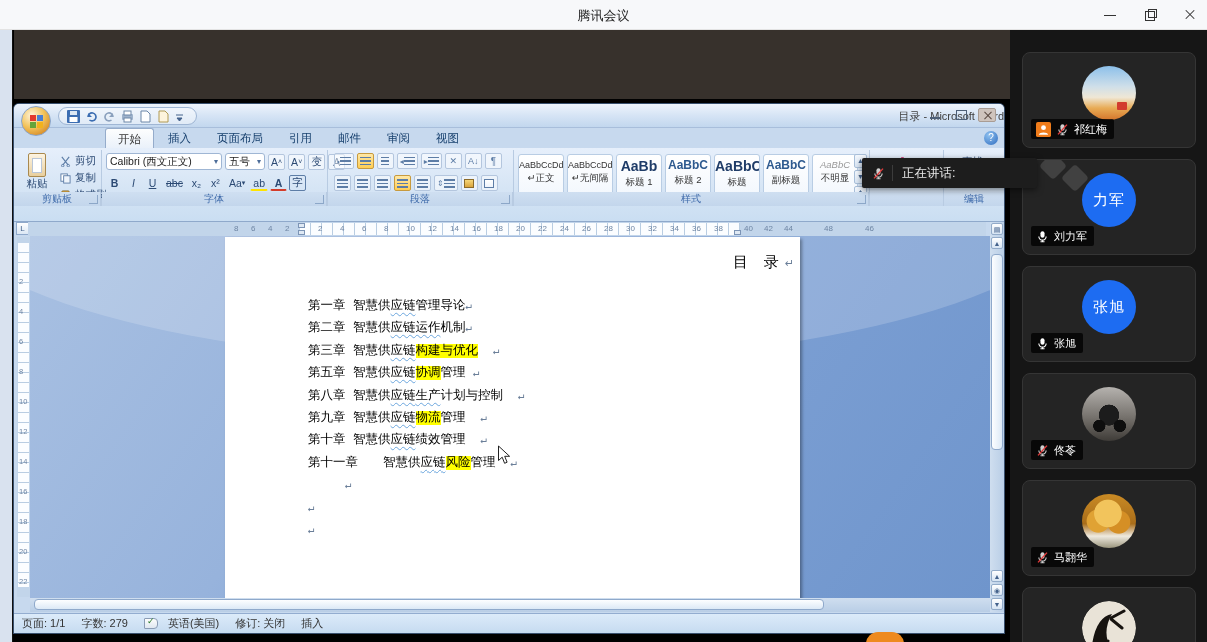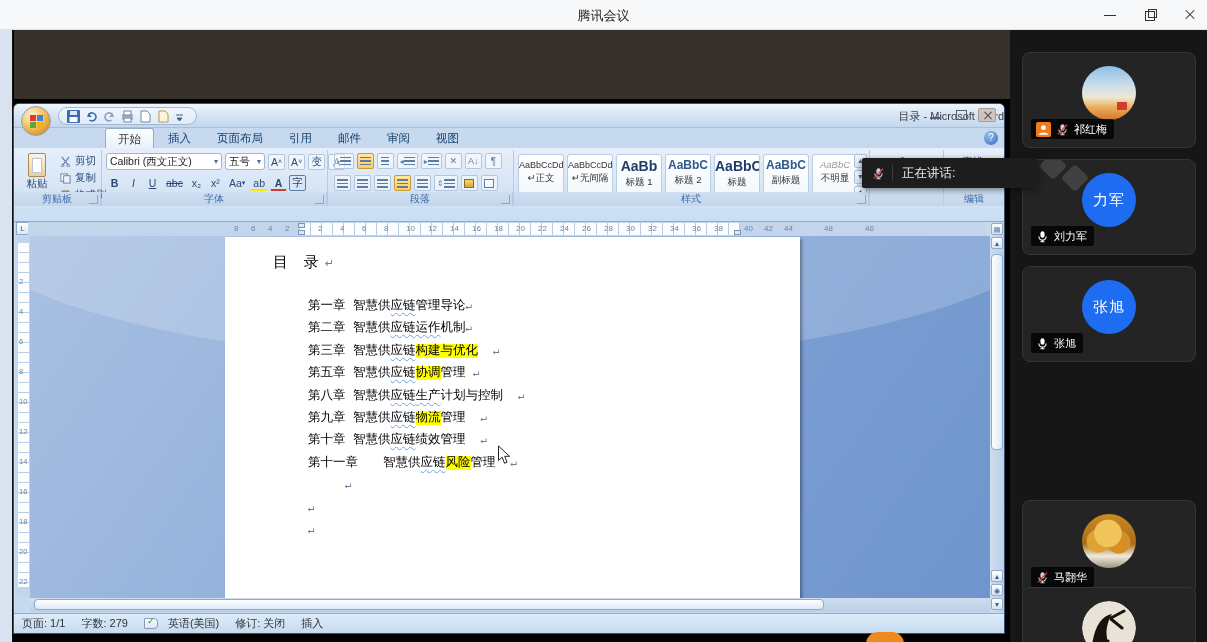--- a/index.html
+++ b/index.html
@@ -110,21 +110,21 @@
     background-image:repeating-linear-gradient(180deg, transparent 0 9px, #b9cde2 9px 10px); }
   .vnum { position:absolute; left:2px; font-size:7.5px; color:#6e85a3; }
 
   
   .docarea { position:absolute; left:16px; top:132px; width:960px; height:362px; overflow:hidden;
     background:linear-gradient(125deg,#a8c0e2 0%, #97b3dc 35%, #7da0d4 60%, #6f95cc 100%); }
   .docarea::before { content:""; position:absolute; left:-10%; top:-55%; width:120%; height:90%;
     background:rgba(255,255,255,.18); border-radius:50%; }
   .page { position:absolute; left:195px; top:1px; width:575px; height:361px; background:#fff;
     box-shadow:2px 2px 3px rgba(0,0,0,.35); font-family:"Liberation Serif", serif; }
-  .doc-title { position:absolute; left:0; right:6px; top:16px; text-align:left; font-size:15px; color:#000; letter-spacing:6px;padding-left:48px; }
+  .doc-title { position:absolute; left:0; right:6px; top:16px; text-align:right; font-size:15px; color:#000; letter-spacing:6px; }
   .doc-title .pil { letter-spacing:0; }
   .doc-lines { position:absolute; left:83px; top:58px; right:8px;font-family:Liberation Mono, monospace; }
   .dline { height:22.4px; line-height:22.4px; font-size:12.5px; color:#000; white-space:pre; }
   .hl { background:#ffff00; }
   .wavy { text-decoration-line:underline; text-decoration-style:wavy; text-decoration-color:#6ba6dd;
     text-decoration-thickness:1px; text-underline-offset:3px; }
   .pil { color:#6b7f99; font-size:11px; }
 
   .vscroll { position:absolute; left:976px; top:118px; width:14px; height:390px; background:linear-gradient(90deg,#cfdeef,#b9cee6); }
   .vs-btn { position:absolute; left:1px; width:12px; height:12px; background:linear-gradient(#ffffff,#d6e4f3);
@@ -567,21 +567,35 @@
             <span style="display: inline-flex;">
               <svg width="13" height="13" viewBox="0 0 16 16">
                 <rect x="5.5" y="1.5" width="5" height="8" rx="2.5" fill="#ffffff"></rect>
                 <path d="M3.5 8a4.5 4.5 0 0 0 9 0" stroke="#ffffff" stroke-width="1.4" fill="none"></path>
                 <path d="M8 12.5v2M5.5 14.5h5" stroke="#ffffff" stroke-width="1.4"></path>
               </svg>
             </span>
             <span class="nm">张旭</span>
           </div>
         </div>
-        <div class="tile" style="top: 470px;">
+        <div class="tile" style="top: 343px;">
+          <div class="avatar av-motorcycle"></div>
+          <div class="badge">
+            <span style="display: inline-flex;">
+              <svg width="13" height="13" viewBox="0 0 16 16">
+                <rect x="5.5" y="1.5" width="5" height="8" rx="2.5" fill="#cfcfcf"></rect>
+                <path d="M3.5 8a4.5 4.5 0 0 0 9 0" stroke="#cfcfcf" stroke-width="1.4" fill="none"></path>
+                <path d="M8 12.5v2M5.5 14.5h5" stroke="#cfcfcf" stroke-width="1.4"></path>
+                <path d="M2.5 14L13.5 2" stroke="#e23b3b" stroke-width="1.8"></path>
+              </svg>
+            </span>
+            <span class="nm">佟苓</span>
+          </div>
+        </div>
+        <div class="tile" style="top: 450px;">
           <div class="avatar av-autumn"></div>
           <div class="badge">
             <span style="display: inline-flex;">
               <svg width="13" height="13" viewBox="0 0 16 16">
                 <rect x="5.5" y="1.5" width="5" height="8" rx="2.5" fill="#cfcfcf"></rect>
                 <path d="M3.5 8a4.5 4.5 0 0 0 9 0" stroke="#cfcfcf" stroke-width="1.4" fill="none"></path>
                 <path d="M8 12.5v2M5.5 14.5h5" stroke="#cfcfcf" stroke-width="1.4"></path>
                 <path d="M2.5 14L13.5 2" stroke="#e23b3b" stroke-width="1.8"></path>
               </svg>
             </span>

